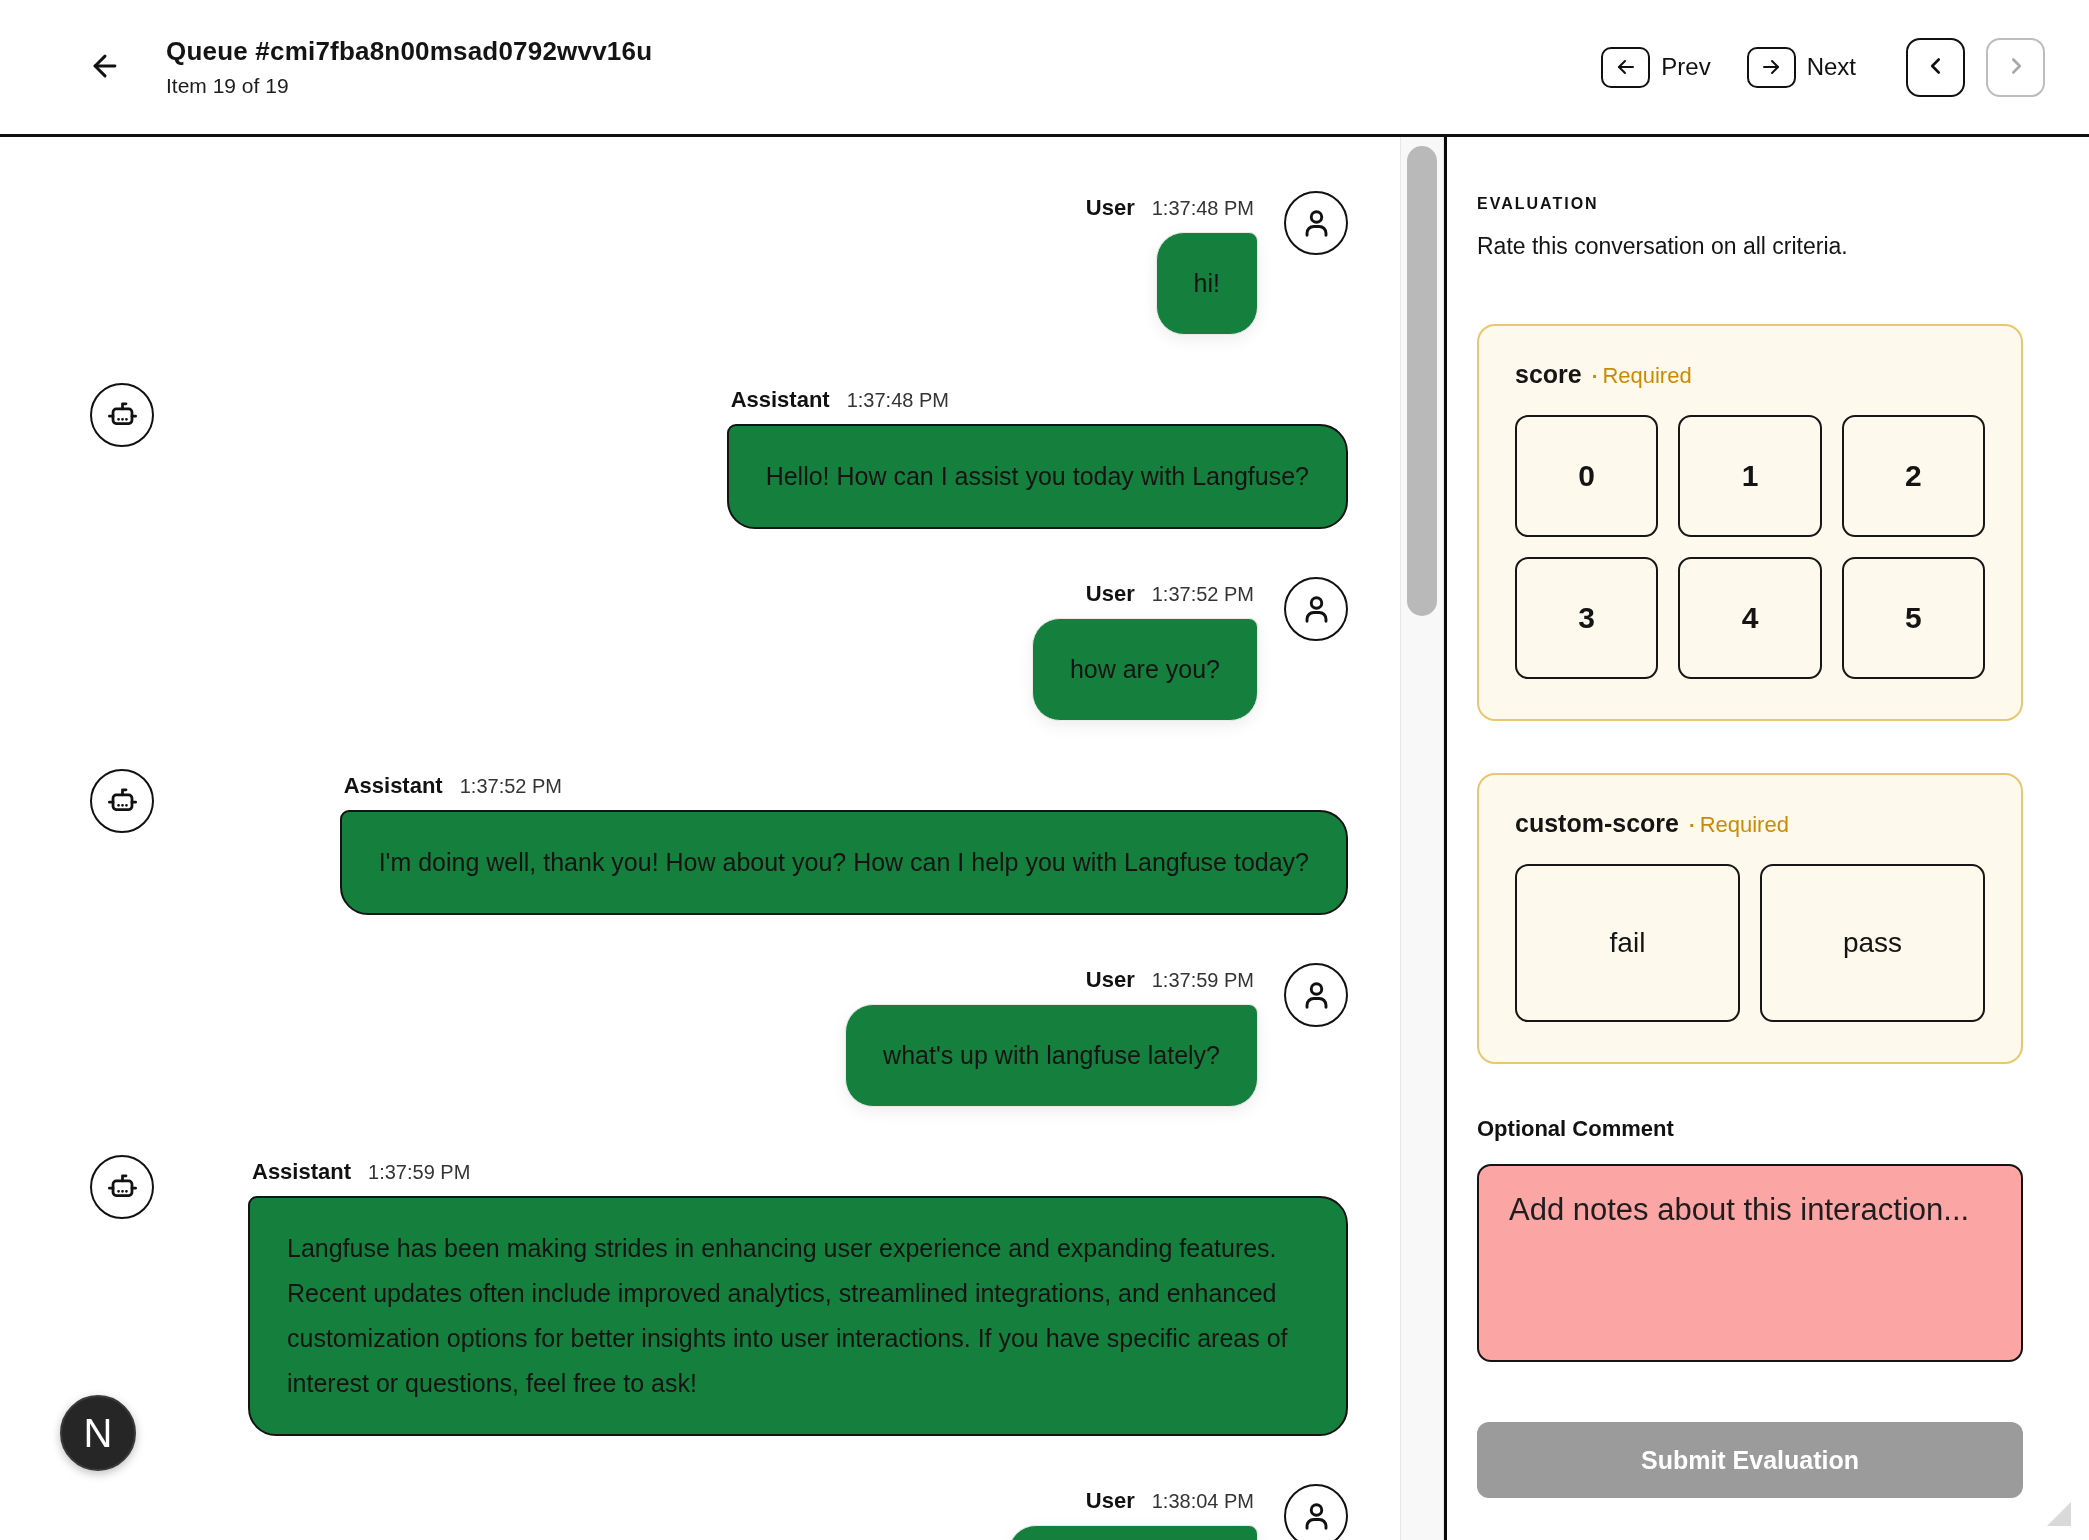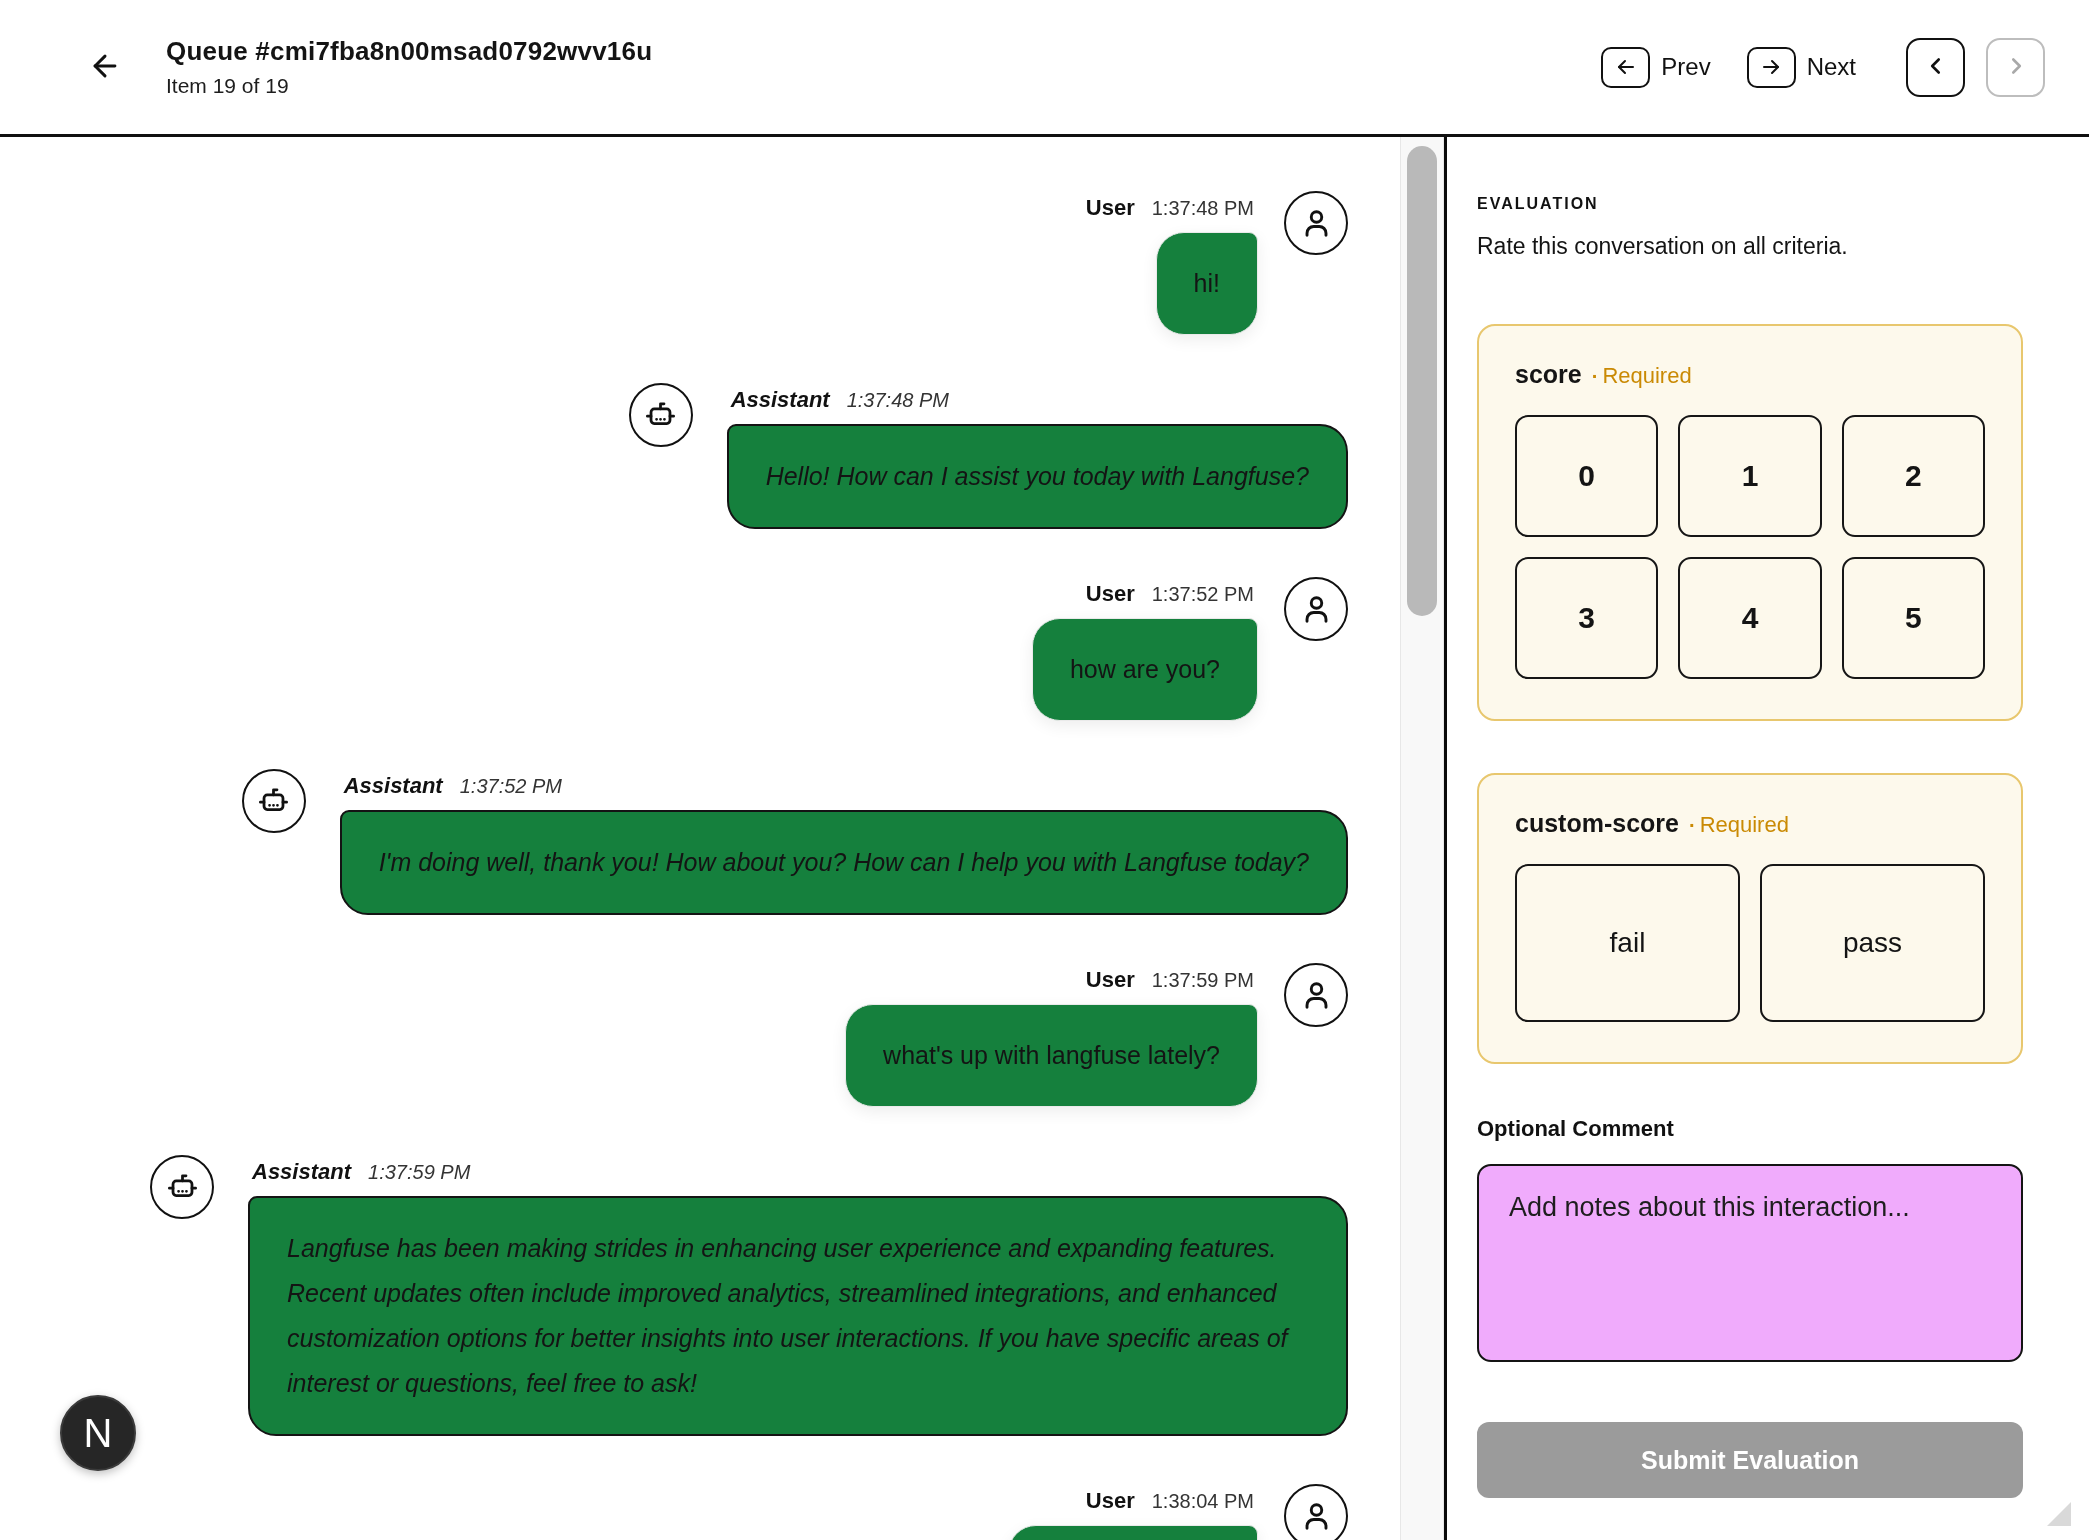--- a/index.html
+++ b/index.html
@@ -30,21 +30,21 @@
   .pager-btn.is-disabled { border-color:#bdbdbd; color:#a9a9a9; }
 
   
   .main { flex:1 1 auto; display:flex; min-height:0; }
   .chat { flex:1 1 auto; position:relative; overflow:hidden; background:#fff; }
   .messages { padding:58px 96px 0 90px; overflow:hidden; height:100%; }
   .panel-divider { flex:0 0 3px; background:var(--divider,#0a0a0a); }
 
   
   .msg { display:flex; align-items:flex-start; margin-bottom:52px; }
-  .msg.assistant { justify-content:flex-end; gap:34px;font-style:italic; }
+  .msg.assistant { justify-content:space-between; gap:34px; }
   .msg.user { justify-content:flex-end; gap:26px; }
   .avatar { width:64px; height:64px; flex:0 0 64px; border:2.5px solid #111; border-radius:50%;
     background:#fff; display:flex; align-items:center; justify-content:center; margin-top:-4px; }
   .avatar svg { width:35px; height:35px; color:#111; }
   .msg-body { display:flex; flex-direction:column; }
   .msg.assistant .msg-body { align-items:flex-start; }
   .msg.user .msg-body { align-items:flex-end; }
   .msg-meta { display:flex; align-items:baseline; gap:17px; margin:0 4px 11px 4px; }
   .msg-role { font-size:22px; font-weight:700; color:#111; }
   .msg-time { font-size:20px; color:#343434; }
@@ -72,21 +72,21 @@
   .crit-req-dot { font-size:20px; font-weight:700; color:var(--required,#ca8a04); margin-left:6px; }
   .crit-req { font-size:22px; color:var(--required,#ca8a04); }
   .crit-opts { display:grid; gap:20px; }
   .crit-opts.cols-3 { grid-template-columns:repeat(3,1fr); }
   .crit-opts.cols-2 { grid-template-columns:repeat(2,1fr); }
   .opt-btn { border:2.5px solid #161616; background:var(--accent-bg,#fdf9ec); border-radius:13px;
     height:122px; font-family:inherit; font-size:30px; font-weight:700; color:#141414; cursor:pointer; }
   .crit-opts.cols-2 .opt-btn { height:158px; font-weight:400; font-size:28px; }
   .comment-label { display:block; font-size:22px; font-weight:600; margin:46px 0 22px; color:#111; }
   .comment-box { width:100%; height:198px; border:2.5px solid #141414; border-radius:14px;
-    padding:26px 30px; font-family:inherit; font-size:27px; color:#141414; resize:none; background:#f0abfc; }
+    padding:26px 30px; font-family:inherit; font-size:31px; color:#141414; resize:none; background:#fca5a5; }
   .comment-box::placeholder { color:#1e1e1e; opacity:1; }
   .submit-btn { width:100%; height:76px; margin-top:56px; background:var(--submit-bg,#9b9b9b);
     color:#fff; border:none; border-radius:12px; font-family:inherit; font-size:25px; font-weight:700;
     cursor:pointer; }
 
   
   .nextjs-badge { position:absolute; left:60px; top:1395px; width:76px; height:76px; border-radius:50%;
     background:#262626; border:2px solid #3a3a3a; display:flex; align-items:center; justify-content:center;
     box-shadow:0 3px 10px rgba(0,0,0,.25); }
   .nextjs-badge span { color:#fff; font-size:40px; font-weight:400; line-height:1; }

